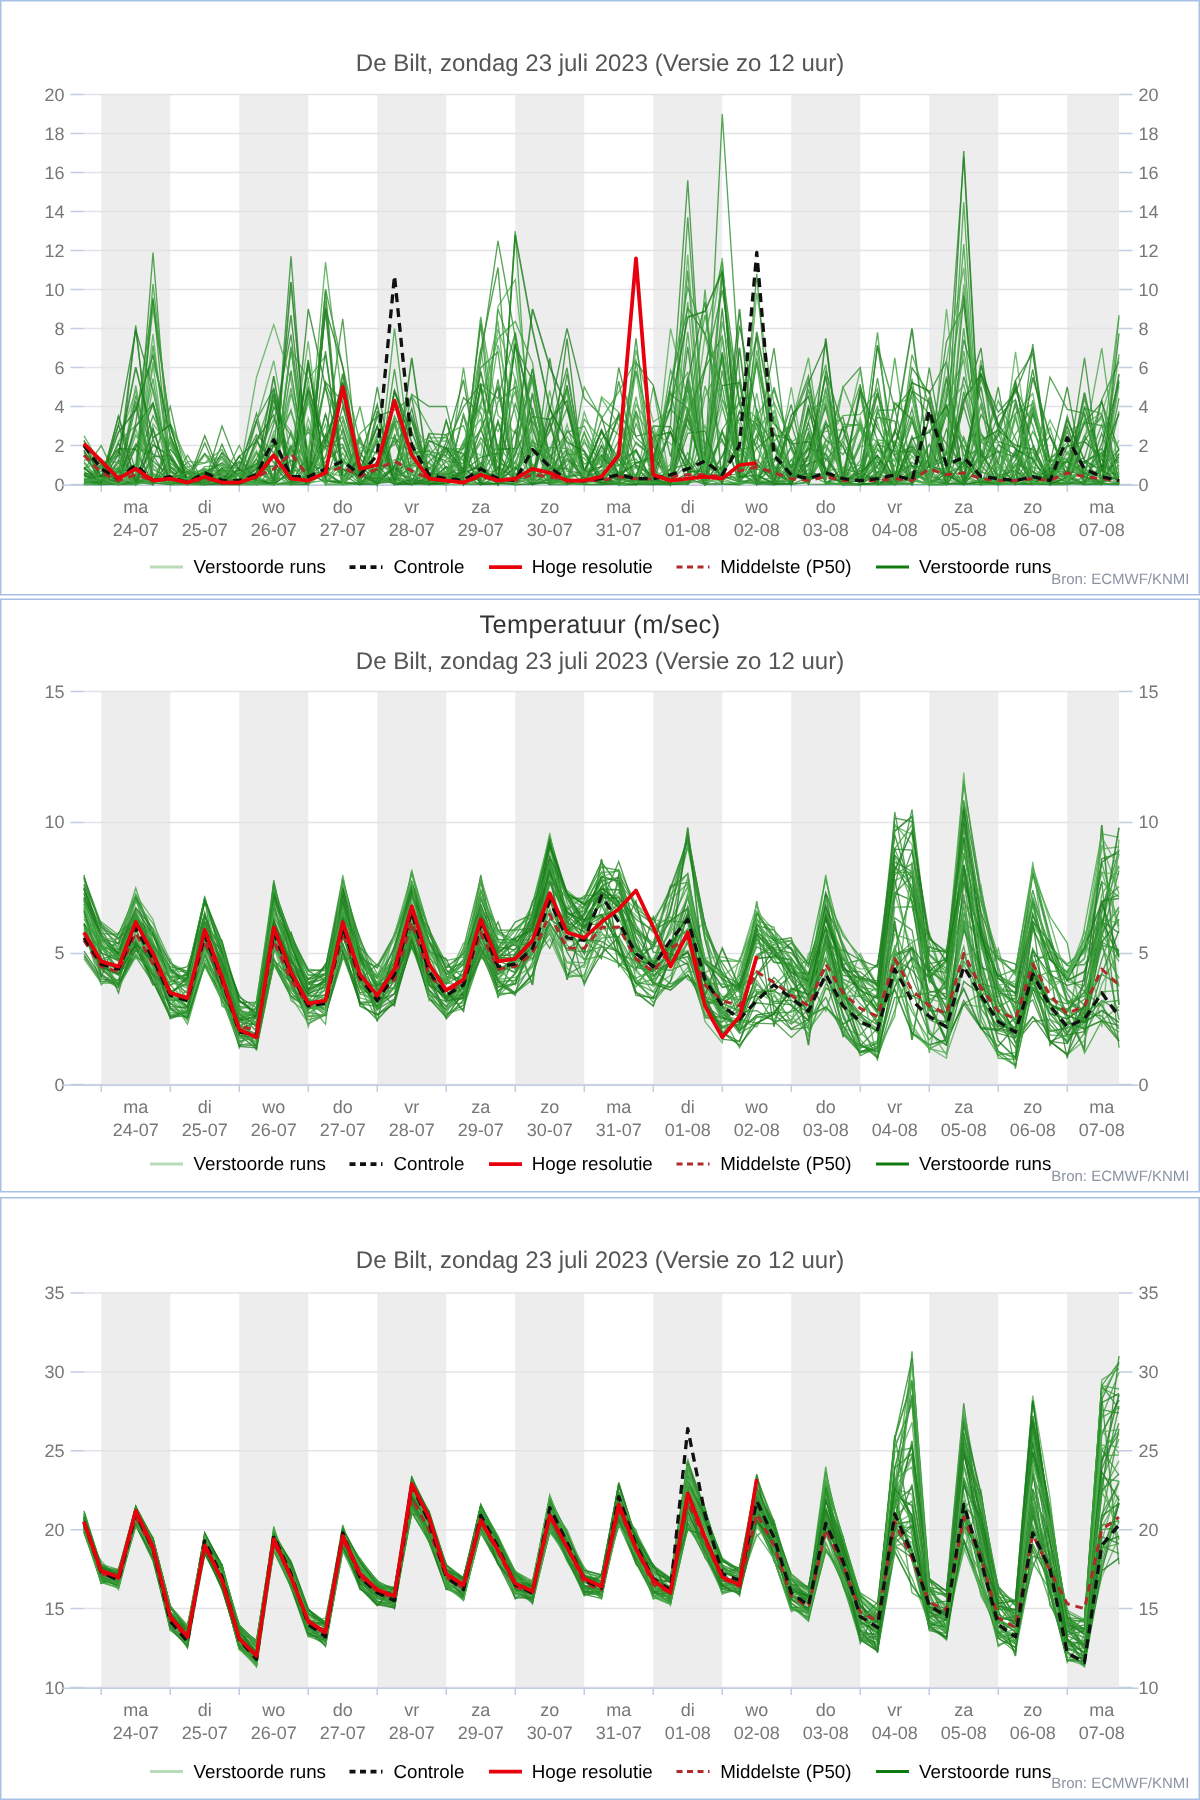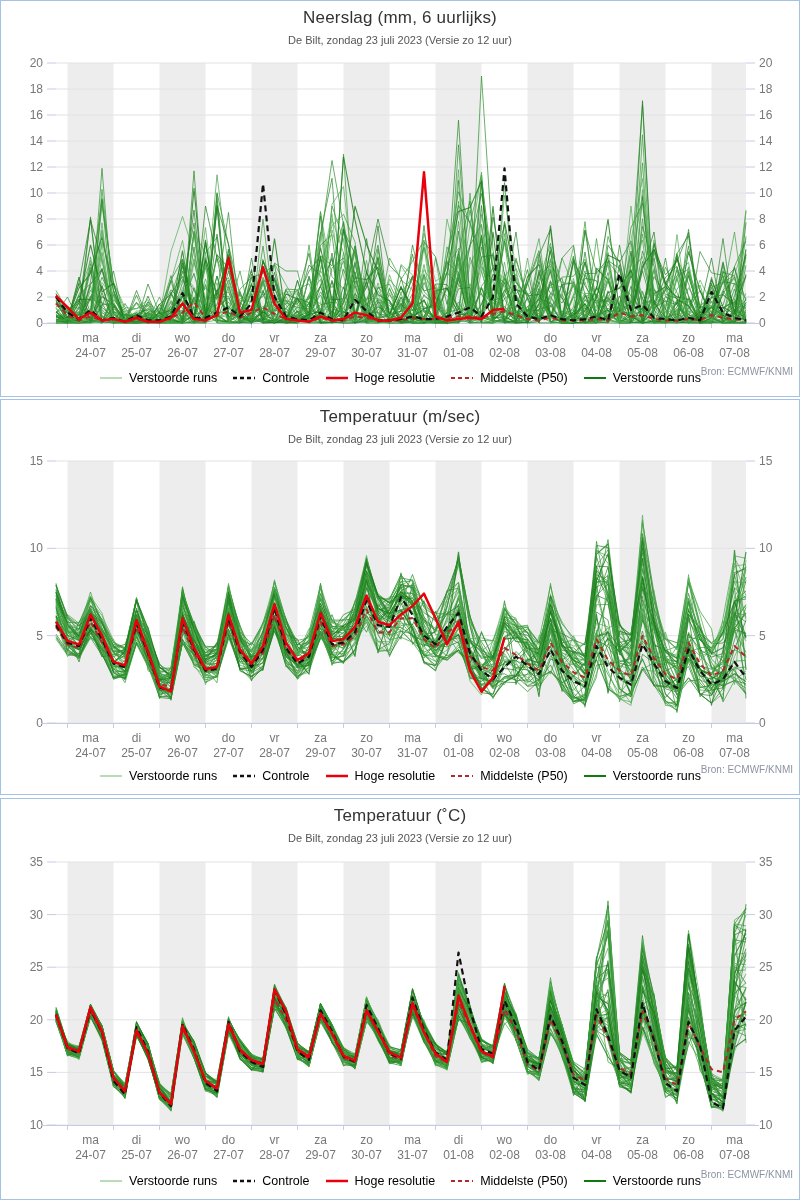--- a/index.html
+++ b/index.html
@@ -5,26 +5,26 @@
   html,body{margin:0;padding:0;background:#fff;}
   #page{position:relative;width:800px;height:1200px;background:#fff;
         font-family:"Liberation Sans","DejaVu Sans",sans-serif;overflow:hidden;}
   .panel{position:absolute;left:0;width:798px;border:1px solid #a5c1e4;background:#fff;box-sizing:content-box;}
   .panel:nth-of-type(1){top:0;height:395px;}
   .panel:nth-of-type(2){top:399px;height:394px;}
   .panel:nth-of-type(3){top:798px;height:400px;}
   .chart-title{position:absolute;top:7px;left:0;width:100%;text-align:center;
         font-size:17px;color:#333;letter-spacing:.2px;}
   .chart-sub{position:absolute;top:33px;left:0;width:100%;text-align:center;
-        font-size:11px;color:#555;}
+        font-size:16px;color:#555;}
   .plot-svg{position:absolute;top:0;left:0;}
   .legend{position:absolute;bottom:11px;left:0;width:100%;display:flex;
         justify-content:center;align-items:center;gap:15px;font-size:12.5px;color:#000000;}
   .legend-item{display:flex;align-items:center;gap:6px;white-space:nowrap;}
-  .source{position:absolute;bottom:19px;right:6px;font-size:10px;color:#8b94a3;}
+  .source{position:absolute;bottom:4px;right:6px;font-size:10px;color:#8b94a3;}
   text{font-family:"Liberation Sans","DejaVu Sans",sans-serif;}
 </style>
 </head>
 <body>
 
 <div id="page">
 
   <section class="panel">
     <svg class="plot-svg" width="798" height="395">
         <g>
@@ -195,21 +195,20 @@
           <polyline points="55.0,311.0 66.5,320.7 78.0,301.8 89.5,243.8 101.0,290.9 112.5,282.2 124.0,321.6 135.5,313.4 147.0,321.9 158.5,321.9 170.0,314.0 181.5,249.7 193.0,319.6 204.5,238.9 216.0,317.5 227.5,248.1 239.0,315.8 250.5,321.2 262.0,310.4 273.5,321.3 285.0,321.6 296.5,321.0 308.0,313.6 319.5,310.2 331.0,321.6 342.5,155.5 354.0,218.9 365.5,271.3 377.0,293.7 388.5,300.0 400.0,321.8 411.5,316.1 423.0,307.8 434.5,303.6 446.0,271.6 457.5,210.4 469.0,206.6 480.5,179.9 492.0,317.0 503.5,315.7 515.0,321.2 526.5,321.8 538.0,302.9 549.5,249.4 561.0,321.9 572.5,321.9 584.0,320.6 595.5,296.4 607.0,254.1 618.5,259.7 630.0,311.5 641.5,265.4 653.0,248.6 664.5,283.0 676.0,258.2 687.5,295.0 699.0,321.7 710.5,317.1 722.0,260.8 733.5,312.2 745.0,320.1" fill="none" stroke="#157a15" stroke-width="1.1" opacity="0.8"></polyline>
           <polyline points="55.0,316.1 66.5,319.6 78.0,282.1 89.5,320.3 101.0,284.4 112.5,321.6 124.0,320.6 135.5,320.6 147.0,320.2 158.5,303.4 170.0,293.1 181.5,307.4 193.0,320.1 204.5,321.2 216.0,204.9 227.5,243.6 239.0,313.4 250.5,308.7 262.0,321.7 273.5,318.6 285.0,320.3 296.5,293.7 308.0,252.2 319.5,321.5 331.0,319.7 342.5,310.6 354.0,321.9 365.5,318.8 377.0,304.5 388.5,317.5 400.0,321.0 411.5,318.4 423.0,317.2 434.5,318.1 446.0,322.0 457.5,287.9 469.0,286.4 480.5,321.8 492.0,216.1 503.5,273.8 515.0,322.0 526.5,321.3 538.0,280.7 549.5,320.4 561.0,318.6 572.5,259.6 584.0,284.7 595.5,303.2 607.0,321.5 618.5,295.1 630.0,322.0 641.5,306.7 653.0,321.3 664.5,295.5 676.0,302.7 687.5,245.2 699.0,307.7 710.5,257.0 722.0,320.8 733.5,294.8 745.0,254.1" fill="none" stroke="#227f22" stroke-width="0.9" opacity="0.8"></polyline>
           <polyline points="55.0,319.9 66.5,317.7 78.0,322.0 89.5,315.6 101.0,257.6 112.5,319.8 124.0,317.9 135.5,302.5 147.0,305.5 158.5,319.5 170.0,322.0 181.5,322.0 193.0,319.3 204.5,283.0 216.0,322.0 227.5,321.9 239.0,297.6 250.5,295.0 262.0,279.3 273.5,321.4 285.0,299.0 296.5,322.0 308.0,321.9 319.5,269.7 331.0,212.8 342.5,321.9 354.0,316.7 365.5,307.8 377.0,293.3 388.5,316.6 400.0,319.2 411.5,297.9 423.0,320.7 434.5,283.1 446.0,317.7 457.5,262.3 469.0,320.1 480.5,319.2 492.0,263.8 503.5,317.2 515.0,298.3 526.5,316.5 538.0,274.4 549.5,268.2 561.0,322.0 572.5,321.4 584.0,305.2 595.5,305.0 607.0,261.9 618.5,322.0 630.0,239.3 641.5,177.6 653.0,319.0 664.5,316.3 676.0,275.6 687.5,321.4 699.0,303.6 710.5,317.9 722.0,289.1 733.5,277.8 745.0,321.3" fill="none" stroke="#55ad55" stroke-width="0.9" opacity="0.8"></polyline>
           <polyline points="55.0,316.0 66.5,319.9 78.0,313.4 89.5,266.5 101.0,316.5 112.5,322.0 124.0,313.5 135.5,318.7 147.0,300.9 158.5,322.0 170.0,290.9 181.5,321.6 193.0,305.7 204.5,321.1 216.0,289.3 227.5,276.6 239.0,314.1 250.5,320.7 262.0,308.9 273.5,319.6 285.0,321.7 296.5,279.3 308.0,322.0 319.5,314.3 331.0,266.8 342.5,256.9 354.0,314.7 365.5,322.0 377.0,300.5 388.5,318.3 400.0,321.9 411.5,305.5 423.0,299.8 434.5,322.0 446.0,316.2 457.5,320.9 469.0,319.3 480.5,285.5 492.0,267.0 503.5,322.0 515.0,319.5 526.5,320.2 538.0,258.5 549.5,306.2 561.0,291.3 572.5,255.1 584.0,322.0 595.5,321.9 607.0,321.0 618.5,304.2 630.0,250.0 641.5,321.8 653.0,321.9 664.5,304.7 676.0,269.0 687.5,319.4 699.0,250.5 710.5,271.9 722.0,274.5 733.5,321.8 745.0,264.4" fill="none" stroke="#2f8f2f" stroke-width="0.9" opacity="0.8"></polyline>
           <polyline points="55.0,318.8 66.5,319.1 78.0,311.3 89.5,322.0 101.0,315.8 112.5,321.5 124.0,313.6 135.5,321.5 147.0,313.0 158.5,315.8 170.0,321.9 181.5,311.6 193.0,257.8 204.5,322.0 216.0,313.5 227.5,305.6 239.0,316.2 250.5,315.6 262.0,321.3 273.5,308.5 285.0,303.2 296.5,288.6 308.0,282.8 319.5,313.0 331.0,320.4 342.5,297.1 354.0,251.8 365.5,319.7 377.0,319.5 388.5,257.0 400.0,278.3 411.5,260.3 423.0,239.0 434.5,318.4 446.0,245.8 457.5,274.5 469.0,209.1 480.5,264.6 492.0,303.2 503.5,276.1 515.0,259.4 526.5,294.1 538.0,284.7 549.5,320.8 561.0,322.0 572.5,295.7 584.0,270.0 595.5,320.1 607.0,276.6 618.5,322.0 630.0,322.0 641.5,133.8 653.0,322.0 664.5,321.8 676.0,277.6 687.5,322.0 699.0,320.5 710.5,305.7 722.0,313.2 733.5,282.0 745.0,297.9" fill="none" stroke="#38a038" stroke-width="0.9" opacity="0.8"></polyline>
         </g>
         <polyline points="55.0,302.5 66.5,314.2 78.0,319.4 89.5,315.5 101.0,319.4 112.5,318.1 124.0,320.7 135.5,318.1 147.0,320.7 158.5,319.4 170.0,316.8 181.5,311.6 193.0,301.2 204.5,316.8 216.0,314.2 227.5,310.3 239.0,316.8 250.5,311.6 262.0,306.4 273.5,312.9 285.0,318.1 296.5,319.4 308.0,320.7 319.5,316.8 331.0,319.4 342.5,319.4 354.0,315.5 365.5,316.8 377.0,319.4 388.5,319.4 400.0,319.4 411.5,316.8 423.0,318.1 434.5,318.1 446.0,316.8 457.5,315.5 469.0,315.5 480.5,316.8 492.0,312.9 503.5,310.3 515.0,314.2 526.5,318.1 538.0,319.4 549.5,316.8 561.0,319.4 572.5,319.4 584.0,319.4 595.5,318.1 607.0,319.4 618.5,311.6 630.0,315.5 641.5,314.2 653.0,318.1 664.5,319.4 676.0,319.4 687.5,318.1 699.0,319.4 710.5,314.2 722.0,316.8 733.5,318.1 745.0,319.4" fill="none" stroke="#b02a2a" stroke-width="2" stroke-linejoin="round" stroke-linecap="butt" stroke-dasharray="5 4"></polyline>
         <polyline points="55.0,296.0 66.5,311.6 78.0,318.1 89.5,309.0 101.0,319.4 112.5,316.8 124.0,320.7 135.5,314.2 147.0,319.4 158.5,319.4 170.0,315.5 181.5,292.1 193.0,316.8 204.5,316.8 216.0,311.6 227.5,306.4 239.0,315.5 250.5,302.5 262.0,182.9 273.5,296.0 285.0,315.5 296.5,318.1 308.0,319.4 319.5,311.6 331.0,318.1 342.5,319.4 354.0,298.6 365.5,310.3 377.0,319.4 388.5,319.4 400.0,318.1 411.5,315.5 423.0,318.1 434.5,318.1 446.0,315.5 457.5,311.6 469.0,306.4 480.5,315.5 492.0,296.0 503.5,167.3 515.0,302.5 526.5,315.5 538.0,318.1 549.5,314.2 561.0,318.1 572.5,319.4 584.0,318.1 595.5,315.5 607.0,319.4 618.5,272.6 630.0,309.0 641.5,303.8 653.0,316.8 664.5,318.1 676.0,319.4 687.5,316.8 699.0,319.4 710.5,290.8 722.0,311.6 733.5,316.8 745.0,319.4" fill="none" stroke="#111111" stroke-width="2.2" stroke-linejoin="round" stroke-linecap="butt" stroke-dasharray="6 4"></polyline>
         <polyline points="55.0,294.7 66.5,306.4 78.0,318.1 89.5,311.6 101.0,319.4 112.5,318.1 124.0,320.7 135.5,316.8 147.0,320.7 158.5,320.7 170.0,316.8 181.5,302.5 193.0,318.1 204.5,319.4 216.0,314.2 227.5,257.0 239.0,311.6 250.5,309.0 262.0,266.1 273.5,302.5 285.0,318.1 296.5,319.4 308.0,320.7 319.5,315.5 331.0,319.4 342.5,318.1 354.0,311.6 365.5,314.2 377.0,319.4 388.5,319.4 400.0,316.8 411.5,302.5 423.0,171.2 434.5,315.5 446.0,319.4 457.5,318.1 469.0,316.8 480.5,318.1 492.0,309.0 503.5,307.7" fill="none" stroke="#e8000d" stroke-width="2.5" stroke-linejoin="round" stroke-linecap="butt"></polyline>
       </svg>
-    <div class="chart-title">Neerslag (mm, 6 uurlijks)</div>
     <div class="chart-sub">De Bilt, zondag 23 juli 2023 (Versie zo 12 uur)</div>
     <div class="legend">
         <span class="legend-item">
           <svg width="24" height="10">
             <line x1="1" x2="23" y1="5" y2="5" stroke="#b7dcb7" stroke-width="2"></line>
           </svg>
           <span>Verstoorde runs</span>
         </span>
         <span class="legend-item">
           <svg width="24" height="10">
@@ -563,21 +562,20 @@
           <polyline points="55.0,213.9 66.5,245.8 78.0,251.1 89.5,209.2 101.0,233.2 112.5,279.0 124.0,292.5 135.5,234.5 147.0,260.2 158.5,296.1 170.0,303.0 181.5,224.0 193.0,242.4 204.5,274.0 216.0,283.5 227.5,228.6 239.0,259.5 250.5,271.3 262.0,258.7 273.5,198.8 285.0,215.9 296.5,250.3 308.0,257.8 319.5,211.5 331.0,243.9 342.5,256.4 354.0,261.1 365.5,212.1 377.0,239.5 388.5,262.0 400.0,262.3 411.5,205.1 423.0,225.1 434.5,245.7 446.0,253.5 457.5,220.8 469.0,224.6 480.5,258.2 492.0,263.9 503.5,214.8 515.0,228.9 526.5,261.8 538.0,264.8 549.5,200.8 561.0,236.7 572.5,271.2 584.0,282.5 595.5,193.2 607.0,211.3 618.5,284.8 630.0,293.4 641.5,217.7 653.0,235.7 664.5,269.9 676.0,268.2 687.5,134.8 699.0,214.7 710.5,293.7 722.0,309.6 733.5,229.9 745.0,225.1" fill="none" stroke="#157a15" stroke-width="1.1" opacity="0.8"></polyline>
           <polyline points="55.0,214.6 66.5,253.1 78.0,258.9 89.5,217.5 101.0,239.6 112.5,279.2 124.0,287.9 135.5,222.9 147.0,246.8 158.5,288.1 170.0,303.2 181.5,229.4 193.0,252.7 204.5,286.7 216.0,294.5 227.5,232.1 239.0,254.3 250.5,265.2 262.0,263.9 273.5,185.8 285.0,209.5 296.5,246.7 308.0,259.0 319.5,220.5 331.0,243.4 342.5,266.3 354.0,266.1 365.5,210.8 377.0,227.4 388.5,251.9 400.0,256.7 411.5,197.1 423.0,227.1 434.5,254.8 446.0,262.9 457.5,208.2 469.0,236.5 480.5,260.4 492.0,262.3 503.5,200.7 515.0,219.3 526.5,250.3 538.0,259.6 549.5,192.3 561.0,244.8 572.5,290.4 584.0,297.2 595.5,221.2 607.0,190.6 618.5,272.0 630.0,276.8 641.5,170.0 653.0,220.0 664.5,271.5 676.0,274.1 687.5,162.0 699.0,241.9 710.5,302.1 722.0,311.3 733.5,248.4 745.0,202.9" fill="none" stroke="#227f22" stroke-width="0.9" opacity="0.8"></polyline>
           <polyline points="55.0,220.6 66.5,256.1 78.0,258.9 89.5,218.7 101.0,231.1 112.5,271.9 124.0,284.4 135.5,224.9 147.0,251.5 158.5,296.2 170.0,310.2 181.5,233.1 193.0,252.6 204.5,284.1 216.0,288.3 227.5,223.6 239.0,245.0 250.5,260.5 262.0,261.7 273.5,191.9 285.0,220.2 296.5,258.9 308.0,267.7 319.5,222.0 331.0,236.4 342.5,255.0 354.0,255.6 365.5,198.4 377.0,225.9 388.5,255.1 400.0,263.0 411.5,217.0 423.0,237.3 434.5,258.9 446.0,259.7 457.5,190.0 469.0,218.2 480.5,248.1 492.0,250.6 503.5,194.5 515.0,224.2 526.5,264.0 538.0,277.6 549.5,229.7 561.0,251.7 572.5,280.1 584.0,273.1 595.5,237.6 607.0,108.9 618.5,264.2 630.0,284.8 641.5,218.0 653.0,261.5 664.5,287.7 676.0,291.1 687.5,176.8 699.0,215.9 710.5,287.0 722.0,293.1 733.5,155.5 745.0,154.0" fill="none" stroke="#55ad55" stroke-width="0.9" opacity="0.8"></polyline>
           <polyline points="55.0,221.3 66.5,252.6 78.0,255.5 89.5,208.4 101.0,226.5 112.5,271.8 124.0,287.9 135.5,232.4 147.0,243.9 158.5,298.7 170.0,308.6 181.5,227.1 193.0,243.5 204.5,274.8 216.0,283.2 227.5,217.6 239.0,253.8 250.5,266.5 262.0,269.5 273.5,202.8 285.0,221.0 296.5,254.1 308.0,257.7 319.5,210.2 331.0,229.5 342.5,251.6 354.0,260.4 365.5,214.8 377.0,238.6 388.5,262.6 400.0,261.8 411.5,201.4 423.0,222.4 434.5,244.6 446.0,255.1 457.5,199.4 469.0,234.9 480.5,262.7 492.0,261.4 503.5,210.3 515.0,222.7 526.5,257.4 538.0,263.9 549.5,194.1 561.0,241.2 572.5,281.3 584.0,269.2 595.5,219.1 607.0,226.4 618.5,278.8 630.0,276.6 641.5,166.8 653.0,204.9 664.5,260.2 676.0,279.7 687.5,205.4 699.0,258.0 710.5,308.1 722.0,308.7 733.5,191.5 745.0,138.2" fill="none" stroke="#2f8f2f" stroke-width="0.9" opacity="0.8"></polyline>
           <polyline points="55.0,222.9 66.5,253.6 78.0,257.1 89.5,212.4 101.0,232.9 112.5,278.3 124.0,291.1 135.5,229.2 147.0,245.8 158.5,284.4 170.0,295.6 181.5,221.5 193.0,248.4 204.5,286.7 216.0,293.9 227.5,230.3 239.0,252.9 250.5,264.7 262.0,270.2 273.5,205.6 285.0,225.4 296.5,255.6 308.0,258.0 319.5,206.8 331.0,225.0 342.5,248.8 354.0,256.8 365.5,205.2 377.0,230.7 388.5,254.3 400.0,267.1 411.5,204.2 423.0,236.2 434.5,265.4 446.0,270.0 457.5,219.4 469.0,231.9 480.5,254.3 492.0,253.3 503.5,195.8 515.0,224.1 526.5,261.0 538.0,267.2 549.5,189.2 561.0,226.0 572.5,268.3 584.0,278.2 595.5,203.2 607.0,233.3 618.5,285.2 630.0,287.7 641.5,207.9 653.0,246.4 664.5,285.5 676.0,296.8 687.5,220.7 699.0,235.0 710.5,282.4 722.0,281.1 733.5,124.8 745.0,127.0" fill="none" stroke="#38a038" stroke-width="0.9" opacity="0.8"></polyline>
         </g>
         <polyline points="55.0,216.6 66.5,250.3 78.0,253.4 89.5,212.4 101.0,234.5 112.5,280.8 124.0,293.4 135.5,231.3 147.0,253.4 158.5,293.4 170.0,305.0 181.5,229.2 193.0,252.4 204.5,282.9 216.0,290.2 227.5,227.1 239.0,252.4 250.5,261.8 262.0,267.1 273.5,199.8 285.0,220.8 296.5,252.4 308.0,259.7 319.5,215.5 331.0,235.5 342.5,258.7 354.0,262.9 365.5,212.4 377.0,232.4 388.5,256.6 400.0,260.8 411.5,207.1 423.0,233.4 434.5,257.6 446.0,262.9 457.5,201.9 469.0,228.2 480.5,253.4 492.0,258.7 503.5,210.3 515.0,231.3 526.5,265.0 538.0,272.3 549.5,220.8 561.0,243.9 572.5,275.5 584.0,281.8 595.5,215.5 607.0,239.7 618.5,269.2 630.0,274.5 641.5,212.4 653.0,239.7 664.5,279.7 676.0,286.0 687.5,224.0 699.0,248.2 710.5,270.2 722.0,273.4 733.5,220.8 745.0,212.4" fill="none" stroke="#b02a2a" stroke-width="2" stroke-linejoin="round" stroke-linecap="butt" stroke-dasharray="5 4"></polyline>
         <polyline points="55.0,215.5 66.5,249.2 78.0,254.5 89.5,210.3 101.0,233.4 112.5,281.8 124.0,295.5 135.5,228.2 147.0,252.4 158.5,294.4 170.0,307.1 181.5,225.0 193.0,250.3 204.5,283.9 216.0,292.3 227.5,222.9 239.0,252.4 250.5,262.9 262.0,268.1 273.5,191.3 285.0,215.5 296.5,252.4 308.0,260.8 319.5,211.3 331.0,232.4 342.5,257.6 354.0,262.9 365.5,206.1 377.0,229.2 388.5,254.5 400.0,259.7 411.5,198.7 423.0,231.3 434.5,253.4 446.0,260.8 457.5,153.5 469.0,210.3 480.5,250.3 492.0,254.5 503.5,201.9 515.0,226.1 526.5,262.9 538.0,271.3 549.5,216.6 561.0,241.8 572.5,278.7 584.0,286.0 595.5,210.3 607.0,236.6 618.5,271.3 630.0,278.7 641.5,204.0 653.0,241.8 664.5,283.9 676.0,292.3 687.5,222.9 699.0,247.1 710.5,302.9 722.0,309.2 733.5,231.3 745.0,217.6" fill="none" stroke="#111111" stroke-width="2.2" stroke-linejoin="round" stroke-linecap="butt" stroke-dasharray="6 4"></polyline>
         <polyline points="55.0,215.5 66.5,248.2 78.0,252.4 89.5,208.2 101.0,232.4 112.5,278.7 124.0,292.3 135.5,231.3 147.0,254.5 158.5,293.4 170.0,305.0 181.5,227.1 193.0,252.4 204.5,281.8 216.0,289.2 227.5,225.0 239.0,250.3 250.5,260.8 262.0,265.0 273.5,190.3 285.0,212.4 296.5,250.3 308.0,257.6 319.5,214.5 331.0,234.5 342.5,256.6 354.0,261.8 365.5,211.3 377.0,232.4 388.5,253.4 400.0,258.7 411.5,204.0 423.0,233.4 434.5,254.5 446.0,262.9 457.5,196.6 469.0,226.1 480.5,252.4 492.0,257.6 503.5,187.1" fill="none" stroke="#e8000d" stroke-width="2.5" stroke-linejoin="round" stroke-linecap="butt"></polyline>
       </svg>
-    <div class="chart-title">Temperatuur (˚C)</div>
     <div class="chart-sub">De Bilt, zondag 23 juli 2023 (Versie zo 12 uur)</div>
     <div class="legend">
         <span class="legend-item">
           <svg width="24" height="10">
             <line x1="1" x2="23" y1="5" y2="5" stroke="#b7dcb7" stroke-width="2"></line>
           </svg>
           <span>Verstoorde runs</span>
         </span>
         <span class="legend-item">
           <svg width="24" height="10">

